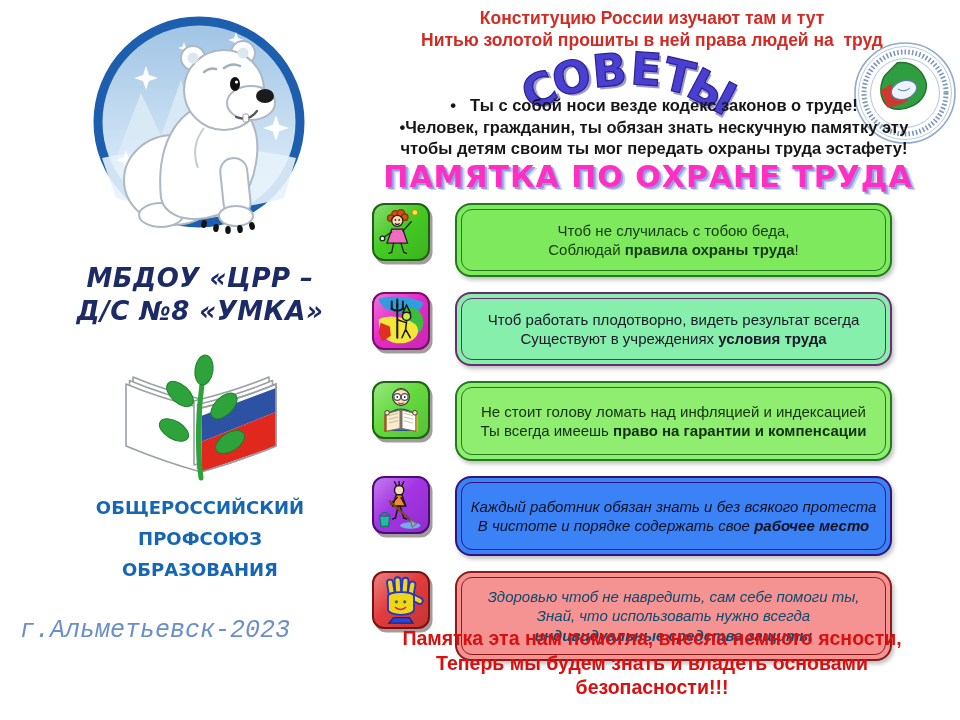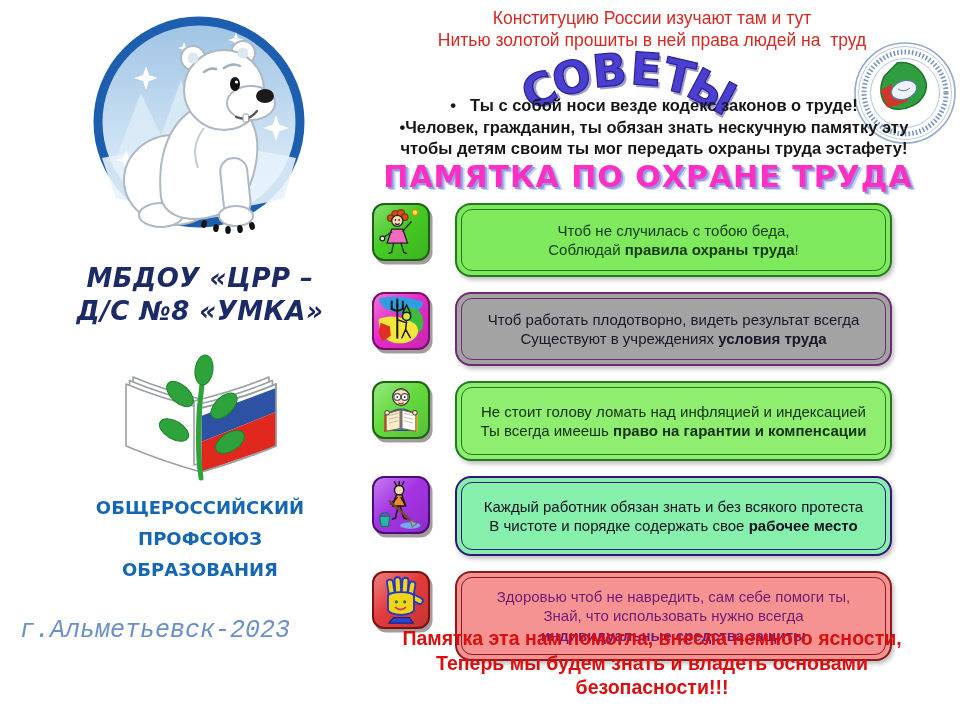--- a/index.html
+++ b/index.html
@@ -15,21 +15,21 @@
   .union-logo{position:absolute;left:112px;top:354px;width:178px;height:130px;}
   .union-name{position:absolute;left:8px;top:492px;width:384px;text-align:center;
               font-family:"DejaVu Sans",sans-serif;
               font-weight:700;font-size:18px;line-height:31px;color:var(--union-blue);}
   .city-year{position:absolute;left:20px;top:616px;width:320px;
              font-style:italic;font-size:25px;color:var(--city-blue);
              font-family:Liberation Mono, monospace;font-weight:400;}
 
   
   .motto{position:absolute;left:378px;top:8px;width:548px;text-align:center;
-         font-weight:400;font-size:17.5px;line-height:21.5px;color:var(--motto-red);}
+         font-weight:700;font-size:17.5px;line-height:21.5px;color:var(--motto-red);}
   .wordart{position:absolute;left:455px;top:46px;width:350px;height:66px;
            display:flex;justify-content:center;align-items:center;}
   .wa-letter{display:inline-block;font-family:"DejaVu Sans",sans-serif;
              font-size:45px;font-weight:800;color:var(--wordart-blue);
              -webkit-text-stroke:1.2px var(--wordart-stroke);
              text-shadow:2.5px 2.5px 0 rgba(42,35,144,.45);margin:0 1px;}
   .wa-letter:nth-child(1){transform:rotate(-24deg) translateY(12px);}
   .wa-letter:nth-child(2){transform:rotate(-14deg) translateY(-2px);}
   .wa-letter:nth-child(3){transform:rotate(-5deg)  translateY(-9px);}
   .wa-letter:nth-child(4){transform:rotate(4deg)   translateY(-10px);}
@@ -247,21 +247,21 @@
             <path d="M18,15 V7 M24,13 V5 M30,15 V7"></path>
             <path d="M18,15 Q24,19 30,15"></path>
           </g>
           <g stroke="#1a1a1a" stroke-width="1.6" fill="none" stroke-linecap="round">
             <path d="M30,19 l4,-8 4,8 Z" fill="#3dbb3d"></path>
             <circle cx="34" cy="23" r="4.5" fill="#cde84a"></circle>
             <path d="M34,28 L33,37 M34,30 L25,27 M33,37 L29,46 M33,37 L38,46"></path>
           </g>
         </svg>
       </div>
-      <div class="rule-box" style="background-color: #a3a3a3; border-color: rgb(107, 45, 112);">
+      <div class="rule-box" style="background-color: #86efac; border-color: rgb(107, 45, 112);">
         <div class="rule-box-inner" style="border-color: rgb(107, 45, 112);">
             <div class="rule-text" style="color: rgb(24, 24, 42);">
               <div class="rule-line"><span>Чтоб работать плодотворно, видеть результат всегда</span></div>
               <div class="rule-line"><span>Существуют в учреждениях </span><span class="b">условия труда</span></div>
             </div>
           </div>
       </div>
     </div>
 
     <div class="rule-row">
@@ -309,21 +309,21 @@
             <path d="M23,7 l-2,-4 M29,7 l2,-4 M26,7 l0,-4"></path>
             <path d="M23,17 h6 l4,12 h-14 Z" fill="#ef8b2a"></path>
             <path d="M24,20 L17,27 M28,20 L33,29"></path>
             <path d="M25,29 L22,42 M27,29 L31,42"></path>
             <path d="M22,42 l-3,1 M31,42 l3,1"></path>
           </g>
           <path d="M16,24 L40,46" stroke="#7b4a12" stroke-width="2.4" stroke-linecap="round"></path>
           <path d="M38,44 l7,4 -5,4 Z" fill="#9aa4ad" stroke="#5e6870" stroke-width="1"></path>
         </svg>
       </div>
-      <div class="rule-box" style="background-color: #86efac; border-color: rgb(49, 21, 126);">
+      <div class="rule-box" style="background-color: #3b82f6; border-color: rgb(49, 21, 126); font-style: italic;">
         <div class="rule-box-inner" style="border-color: rgb(49, 21, 126);">
             <div class="rule-text" style="color: rgb(18, 18, 32);">
               <div class="rule-line"><span>Каждый работник обязан знать и без всякого протеста</span></div>
               <div class="rule-line"><span>В чистоте и порядке содержать свое </span><span class="b">рабочее место</span></div>
             </div>
           </div>
       </div>
     </div>
 
     <div class="rule-row">
@@ -338,21 +338,21 @@
             <rect x="38" y="24" width="14" height="6.5" rx="3.2" transform="rotate(28 45 27)"></rect>
             <path d="M14,24 C14,18 42,18 42,24 L42,38 C42,46 14,46 14,38 Z"></path>
           </g>
           <circle cx="23" cy="30" r="1.7" fill="#1a7a3a"></circle>
           <circle cx="32" cy="30" r="1.7" fill="#1a7a3a"></circle>
           <path d="M22,36 q5.5,4.5 11,0" fill="none" stroke="#c03060" stroke-width="1.6" stroke-linecap="round"></path>
         </svg>
       </div>
       <div class="rule-box" style="background-color: rgb(245, 147, 147); border-color: rgb(140, 27, 27);">
         <div class="rule-box-inner" style="border-color: rgb(140, 27, 27);">
-            <div class="rule-text" style="color: #701a75;">
+            <div class="rule-text" style="color: #0c4a6e; font-style: italic;">
               <div class="rule-line"><span>Здоровью чтоб не навредить, сам себе помоги ты,</span></div>
               <div class="rule-line"><span>Знай, что использовать нужно всегда</span></div>
               <div class="rule-line"><span class="b">индивидуальные средства защиты</span></div>
             </div>
           </div>
       </div>
     </div>
 
   </div>
 

